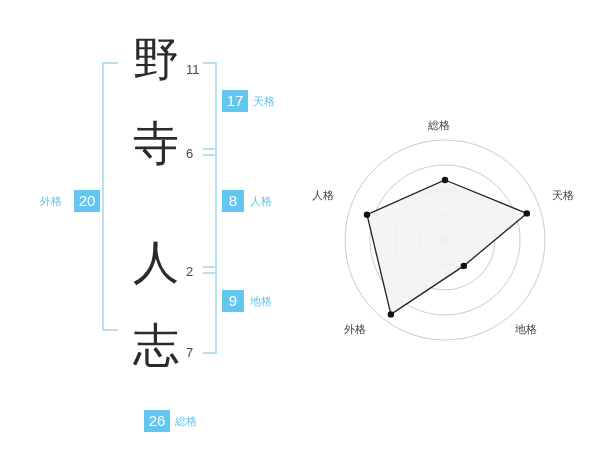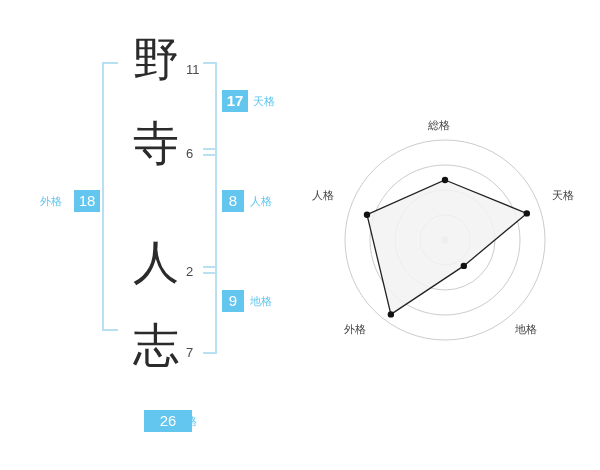--- a/index.html
+++ b/index.html
@@ -103,32 +103,32 @@
     <div class="stroke-num" style="left:186px; top:264px;">2</div>
 
     <div class="kanji" style="left:128px; top:322px;">志</div>
     <div class="stroke-num" style="left:186px; top:345px;">7</div>
 
     <div class="bracket br-right" style="left:203px; top:62px; width:12px; height:90px;"></div>
     <div class="bracket br-right" style="left:203px; top:148px; width:12px; height:122px;"></div>
     <div class="bracket br-right" style="left:203px; top:266px; width:12px; height:84px;"></div>
 
     <div class="badge-label" style="left:40px; top:190px;">外格</div>
-    <div class="badge" style="left:74px; top:190px; width:26px;">18</div>
+    <div class="badge" style="left:74px; top:190px; width:26px;">20</div>
 
-    <div class="badge" style="left:222px; top:90px; width:26px;font-weight:bold;">17</div>
+    <div class="badge" style="left:222px; top:90px; width:26px;">17</div>
     <div class="badge-label" style="left:253px; top:90px;">天格</div>
 
     <div class="badge" style="left:222px; top:190px; width:22px;">8</div>
     <div class="badge-label" style="left:250px; top:190px;">人格</div>
 
     <div class="badge" style="left:222px; top:290px; width:22px;">9</div>
     <div class="badge-label" style="left:250px; top:290px;">地格</div>
 
-    <div class="badge" style="left:144px; top:410px; width:48px;">26</div>
+    <div class="badge" style="left:144px; top:410px; width:26px;">26</div>
     <div class="badge-label" style="left:175px; top:410px;">総格</div>
   </div>
 
   <div id="radar-wrap">
     <svg width="290" height="270" viewBox="0 0 290 270">
       <g>
         <circle cx="145" cy="130" r="100" fill="none" stroke="#cccccc" stroke-width="1"></circle>
         <circle cx="145" cy="130" r="75" fill="none" stroke="#cccccc" stroke-width="1"></circle>
         <circle cx="145" cy="130" r="50" fill="none" stroke="#cccccc" stroke-width="1"></circle>
         <circle cx="145" cy="130" r="25" fill="none" stroke="#cccccc" stroke-width="1"></circle>

